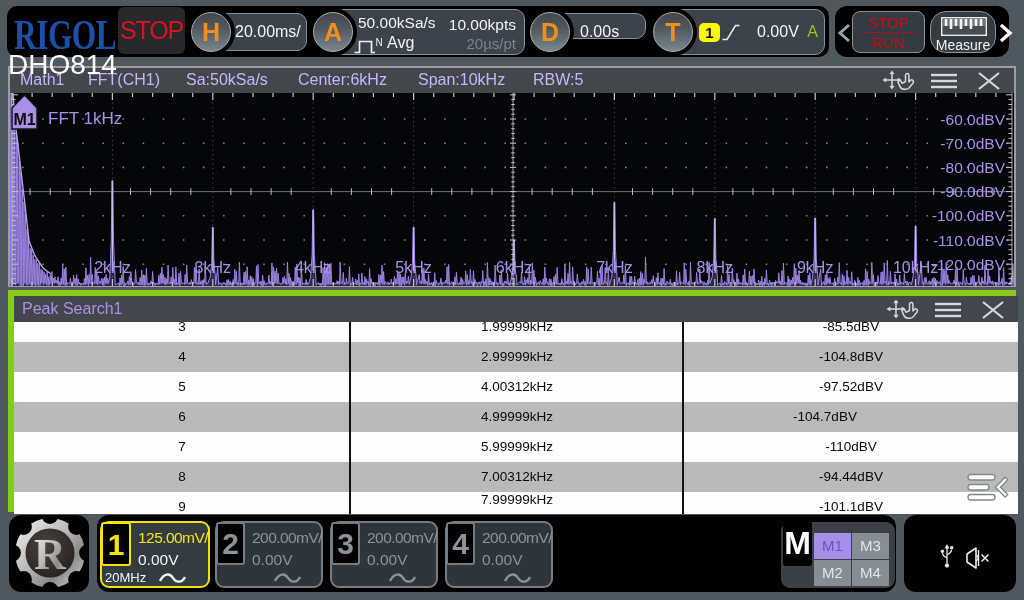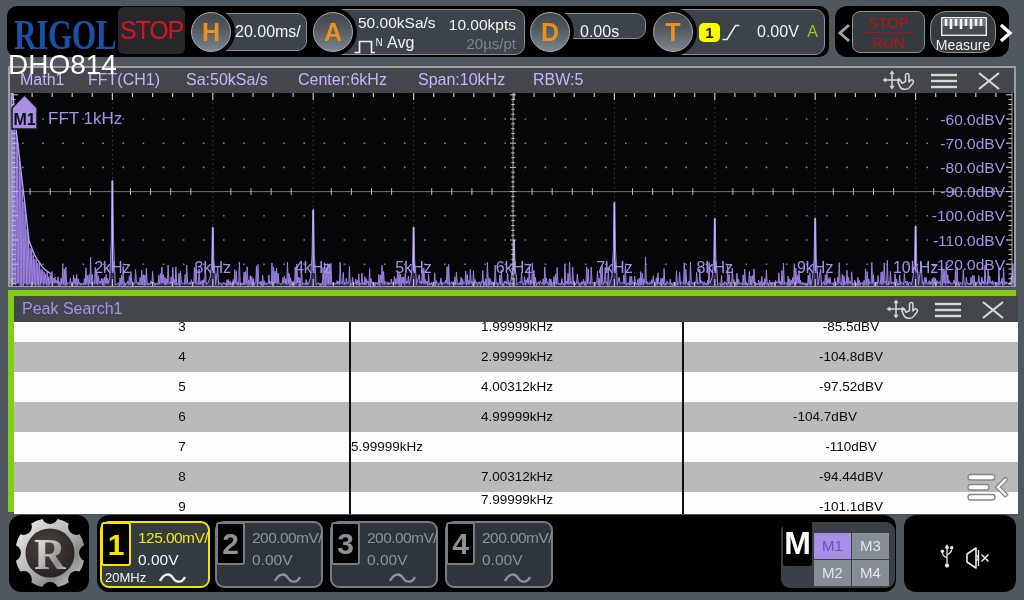--- a/index.html
+++ b/index.html
@@ -234,21 +234,21 @@
 <div class="abs" style="left:337px;top:7px;width:332px;text-align:center">4.00312kHz</div>
 <div class="abs" style="left:670px;top:7px;width:334px;text-align:center">-97.52dBV</div>
 </div>
 <div class="abs" style="left:0;top:80px;width:1004px;height:30px;background:#bababa">
 <div class="abs" style="left:0;top:7px;width:336px;text-align:center">6</div>
 <div class="abs" style="left:337px;top:7px;width:332px;text-align:center">4.99999kHz</div>
 <div class="abs" style="left:670px;top:7px;width:282px;text-align:center">-104.7dBV</div>
 </div>
 <div class="abs" style="left:0;top:110px;width:1004px;height:30px;background:#fdfdfd">
 <div class="abs" style="left:0;top:7px;width:336px;text-align:center">7</div>
-<div class="abs" style="left:337px;top:7px;width:332px;text-align:left">5.99999kHz</div>
+<div class="abs" style="left:337px;top:7px;width:332px;text-align:center">5.99999kHz</div>
 <div class="abs" style="left:670px;top:7px;width:334px;text-align:center">-110dBV</div>
 </div>
 <div class="abs" style="left:0;top:140px;width:1004px;height:30px;background:#bababa">
 <div class="abs" style="left:0;top:7px;width:336px;text-align:center">8</div>
 <div class="abs" style="left:337px;top:7px;width:332px;text-align:center">7.00312kHz</div>
 <div class="abs" style="left:670px;top:7px;width:334px;text-align:center">-94.44dBV</div>
 </div>
 <div class="abs" style="left:0;top:170px;width:1004px;height:30px;background:#fdfdfd">
 <div class="abs" style="left:0;top:7px;width:336px;text-align:center">9</div>
 <div class="abs" style="left:337px;top:0;width:332px;text-align:center">7.99999kHz</div>

